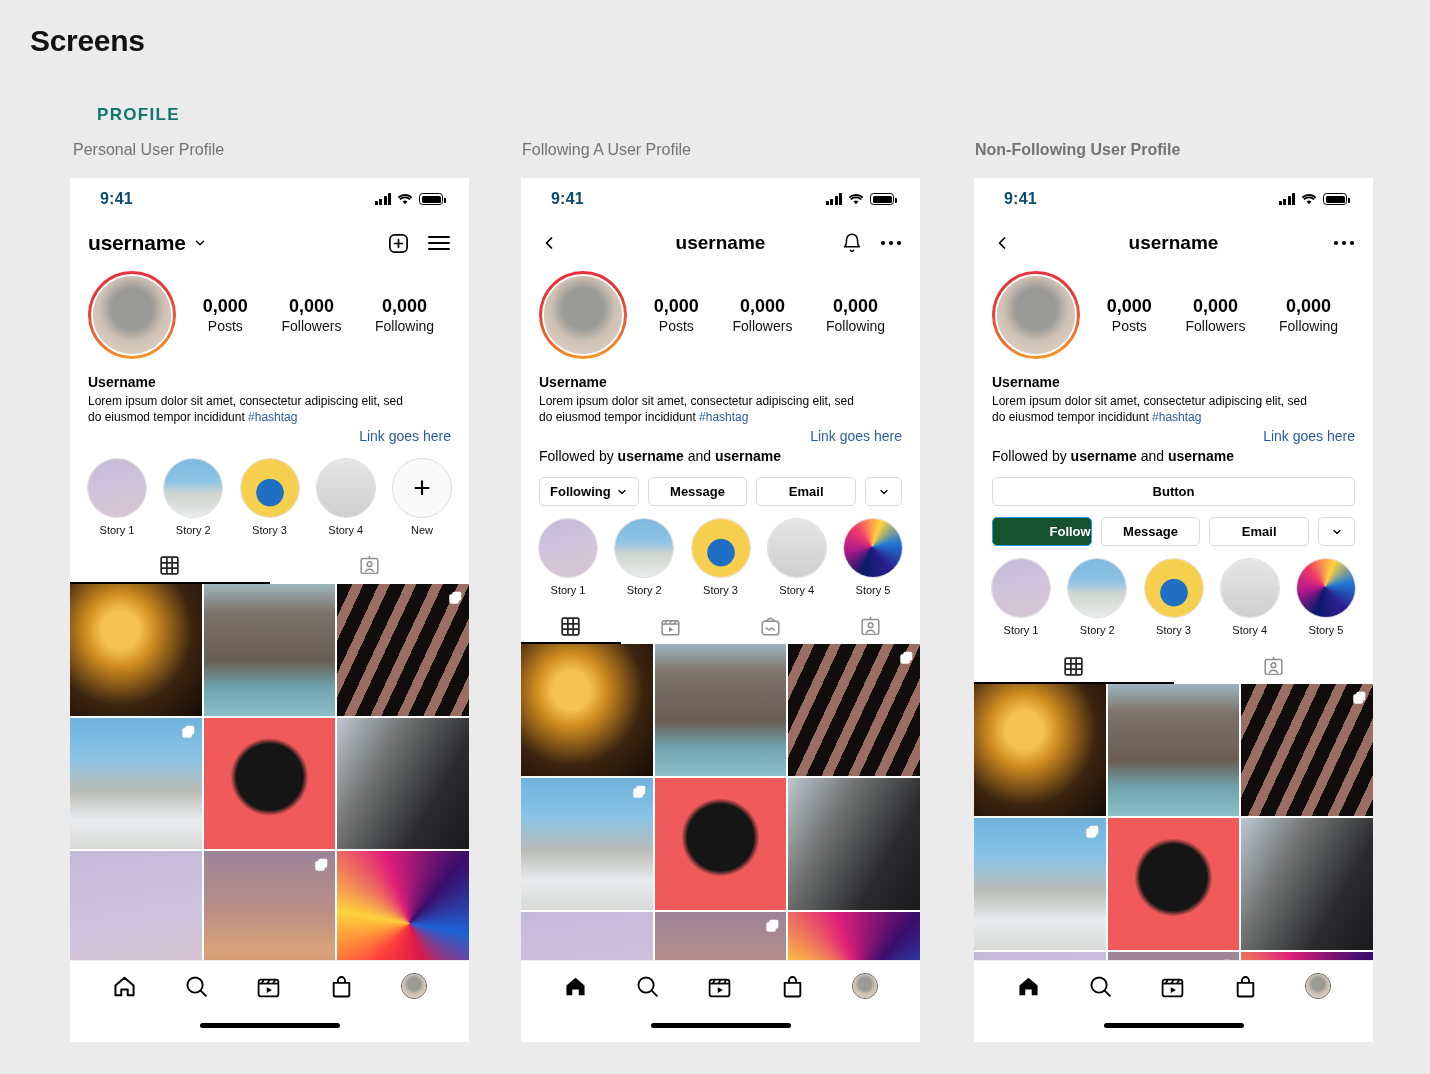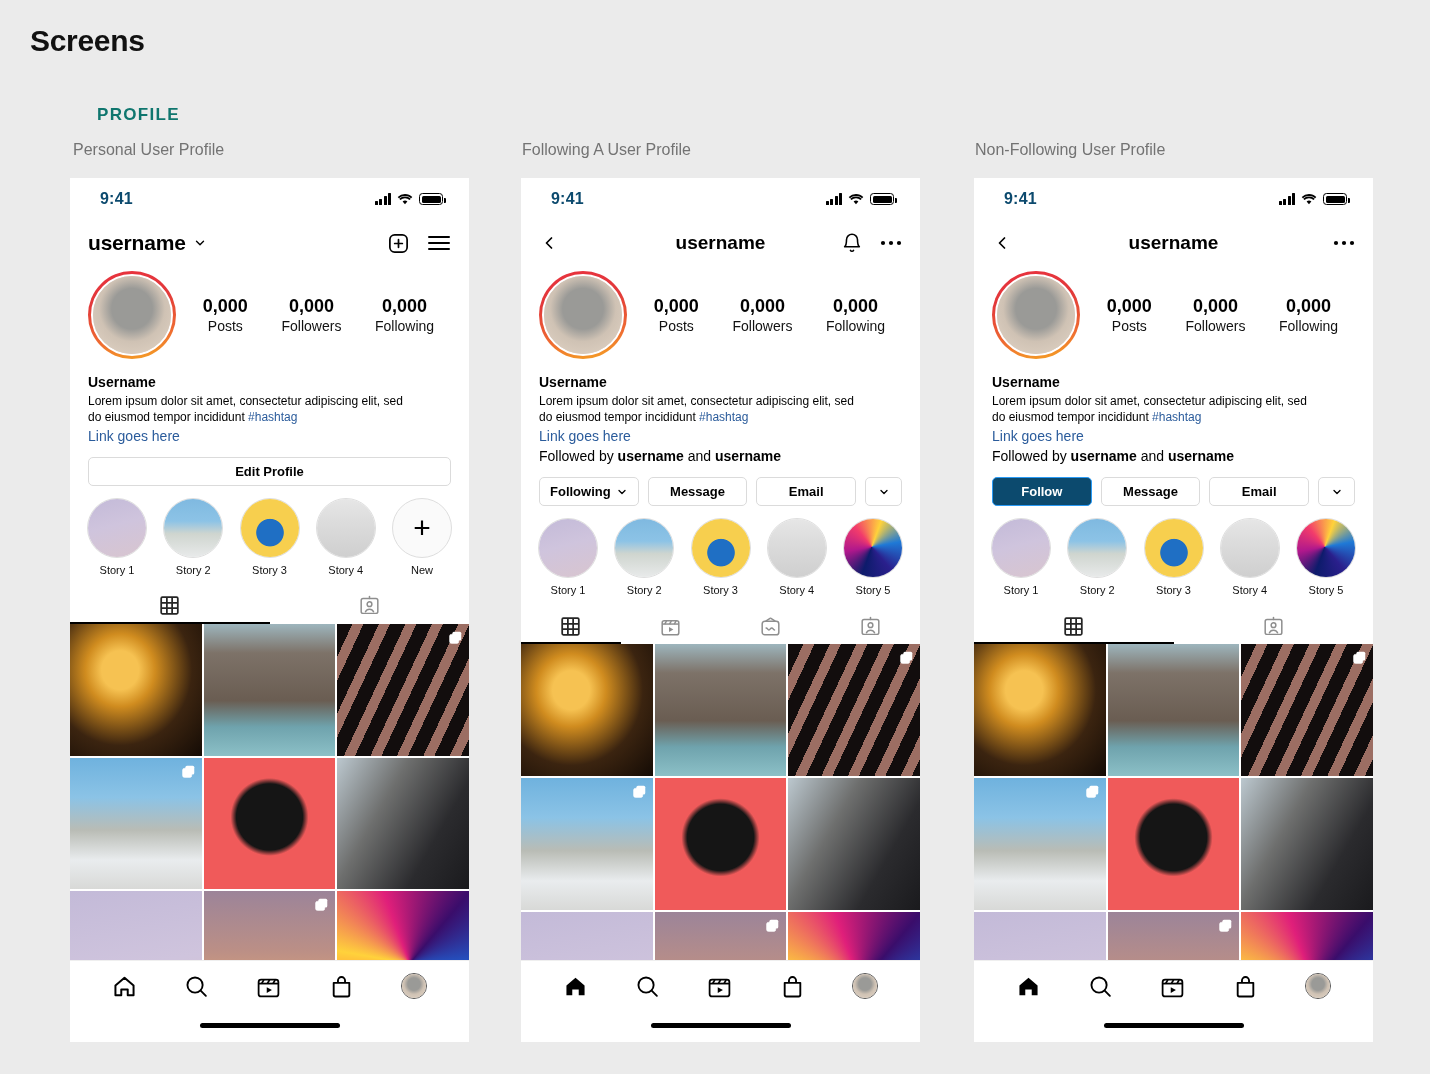--- a/index.html
+++ b/index.html
@@ -19,21 +19,21 @@
     font-size: 17px; font-weight: bold; color: #0f766e;
     letter-spacing: 1.3px;
     margin-left: 24px;
   }
   .col-caption {
     position: absolute; top: 141px;
     font-size: 16px; color: #737373;
   }
   .cap1 { left: 73px; }
   .cap2 { left: 522px; }
-  .cap3 { left: 975px; }
+  .cap3 { left: 975px; font-weight: bold; }
 
   .phone {
     position: absolute; top: 178px;
     width: 399px; height: 864px;
     background: #fff;
     overflow: hidden;
   }
   #phone1 { left: 70px; }
   #phone2 { left: 521px; }
   #phone3 { left: 974px; }
@@ -79,33 +79,33 @@
   .stats { display: flex; flex: 1; justify-content: space-around; padding-left: 10px; }
   .stat { text-align: center; }
   .stat-num { font-size: 18px; font-weight: bold; color: #000; line-height: 1.35; }
   .stat-lbl { font-size: 14px; color: #111; line-height: 1.25; }
 
   
   .bio { padding: 13px 18px 0 18px; }
   .bio-name { font-size: 14px; font-weight: bold; color: #000; line-height: 1.55; }
   .bio-text { font-size: 12px; color: #000; line-height: 1.33; }
   .hash, .link { color: #2a5b9b; }
-  .bio-link { font-size: 14px; line-height: 1.45; }
+  .bio-link { font-size: 14px; line-height: 1.45; text-align: right; }
   .followed-by { font-size: 14px; color: #000; line-height: 1.45; }
   .followed-by b { font-weight: bold; }
 
   
   .btnrow { display: flex; gap: 9px; padding: 11px 18px 0 18px; }
   .btn {
     height: 29px; border: 1px solid #dbdbdb; border-radius: 5px;
     background: #fff; font-size: 13px; font-weight: bold; color: #000;
     display: flex; align-items: center; justify-content: center; gap: 5px;
     cursor: pointer; flex: 1;
   }
-  .btn.primary { background: #0c4a6e; border-color: #2a9bf6; color: #fff; }
+  .btn.primary { background: #14532d; border-color: #2a9bf6; color: #fff; justify-content: flex-end; }
   .btn.caret { flex: none; width: 37px; }
   .btn.full { flex: 1; }
 
   
   .stories { display: flex; padding: 12px 16px 0 16px; gap: 0; justify-content: space-between; }
   .story { width: 62px; text-align: center; cursor: pointer; }
   .story-circ {
     width: 60px; height: 60px; border-radius: 50%; border: 1px solid #dedede;
     overflow: hidden; position: relative; margin: 0 auto; background: #fafafa;
   }
@@ -205,25 +205,20 @@
           <div class="stat-num">0,000</div>
           <div class="stat-lbl">Following</div>
         </div>
       </div>
     </div>
     <div class="bio">
       <div class="bio-name">Username</div>
       <div class="bio-text">Lorem ipsum dolor sit amet, consectetur adipiscing elit, sed<br>do eiusmod tempor incididunt <span class="hash">#hashtag</span></div>
       <div class="bio-link"><a href="#" class="link" style="text-decoration:none">Link goes here</a></div>
     </div>
-    <div class="btnrow">
-      <div class="btn full">
-        <span>Edit Profile</span>
-      </div>
-    </div>
     <div class="stories">
       <div class="story">
         <div class="story-circ">
           <div style="position:absolute;inset:0;background:linear-gradient(165deg,#c3bad8 0%,#cfc4dd 45%,#d8c5cf 100%);"></div>
         </div>
         <div class="story-lbl">Story 1</div>
       </div>
       <div class="story">
         <div class="story-circ">
           <div style="position:absolute;inset:0;background:linear-gradient(180deg,#7fb9e0 0%,#8cc3e6 38%,#cfd5cf 60%,#e8eaea 100%);"></div>
@@ -666,20 +661,25 @@
         </div>
       </div>
     </div>
     <div class="bio">
       <div class="bio-name">Username</div>
       <div class="bio-text">Lorem ipsum dolor sit amet, consectetur adipiscing elit, sed<br>do eiusmod tempor incididunt <span class="hash">#hashtag</span></div>
       <div class="bio-link"><a href="#" class="link" style="text-decoration:none">Link goes here</a></div>
       <div class="followed-by">Followed by <b>username</b> and <b>username</b></div>
     </div>
     <div class="btnrow">
+      <div class="btn full">
+        <span>Button</span>
+      </div>
+    </div>
+    <div class="btnrow">
       <div class="btn primary">
         <span>Follow</span>
       </div>
       <div class="btn">
         <span>Message</span>
       </div>
       <div class="btn">
         <span>Email</span>
       </div>
       <div class="btn caret">

